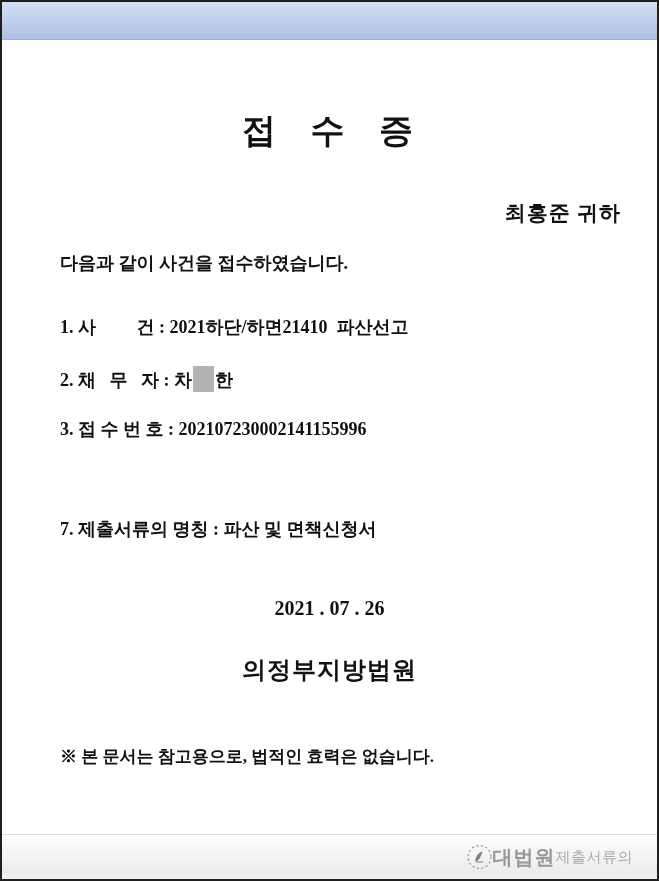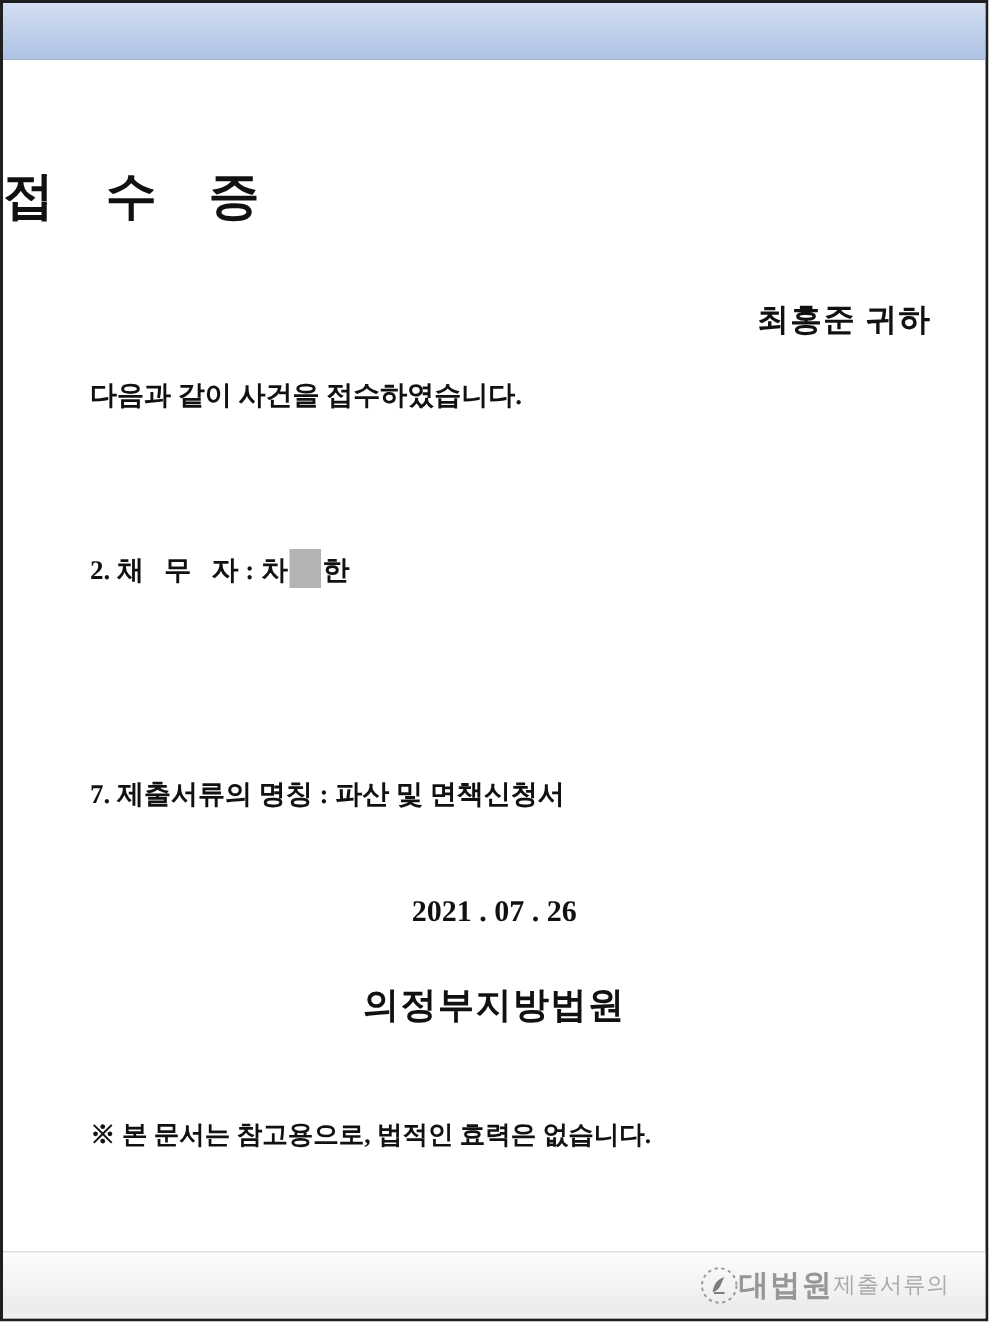--- a/index.html
+++ b/index.html
@@ -22,23 +22,25 @@
     position: absolute;
     top: 0; left: 0; right: 0;
     height: 37px;
     background: linear-gradient(to bottom, var(--header-top, #d3def2), var(--header-bottom, #afc2e5));
     border-bottom: 1px solid #9dafd2;
   }
   .title {
     position: absolute;
     top: 106px; left: 0; right: 4px;
     margin: 0;
+    text-align: center;
     font-size: 34px;
     font-weight: bold;
     letter-spacing: 13px;
+    padding-left: 13px;
     white-space: pre;
   }
   .recipient {
     position: absolute;
     top: 197px; right: 36px;
     font-size: 21px;
     font-weight: bold;
     letter-spacing: 1px;
   }
   .intro {
@@ -131,23 +133,25 @@
 <div class="doc">
 
   <div class="topbar"></div>
 
   <h1 class="title">접 수 증</h1>
 
   <div class="recipient">최홍준 귀하</div>
 
   <div class="intro">다음과 같이 사건을 접수하였습니다.</div>
 
+  <div class="item item-1">1. 사         건 : 2021하단/하면21410  파산선고</div>
 
   <div class="item item-2"><span>2. 채   무   자 : 차</span><span class="redaction"></span><span>한</span></div>
 
+  <div class="item item-3">3. 접 수 번 호 : 202107230002141155996</div>
 
 
   <div class="item item-5">7. 제출서류의 명칭 : 파산 및 면책신청서</div>
 
   <div class="date-line">2021 . 07 . 26</div>
 
   <div class="court-line">의정부지방법원</div>
 
   <div class="notice-line">※ 본 문서는 참고용으로, 법적인 효력은 없습니다.</div>
 

